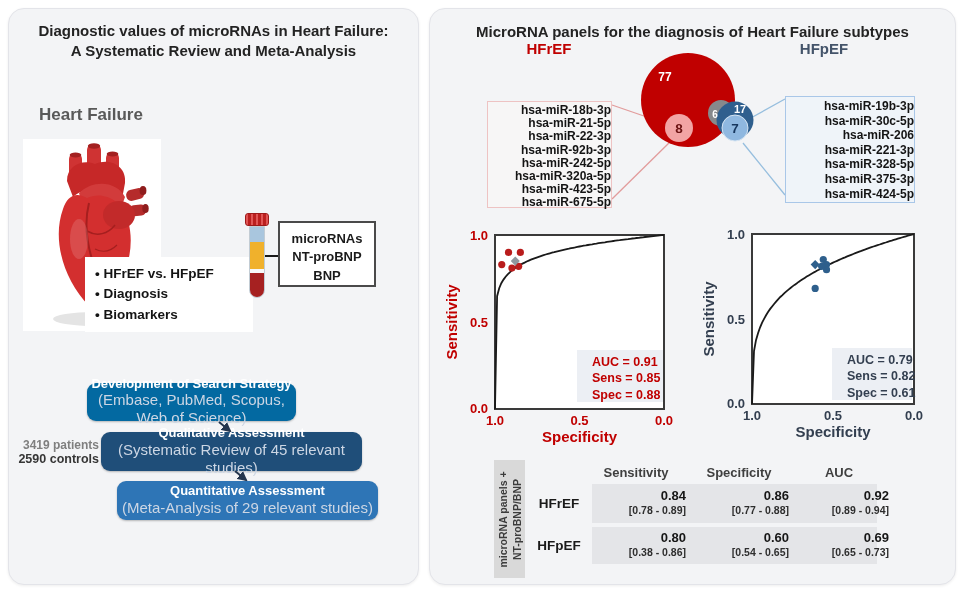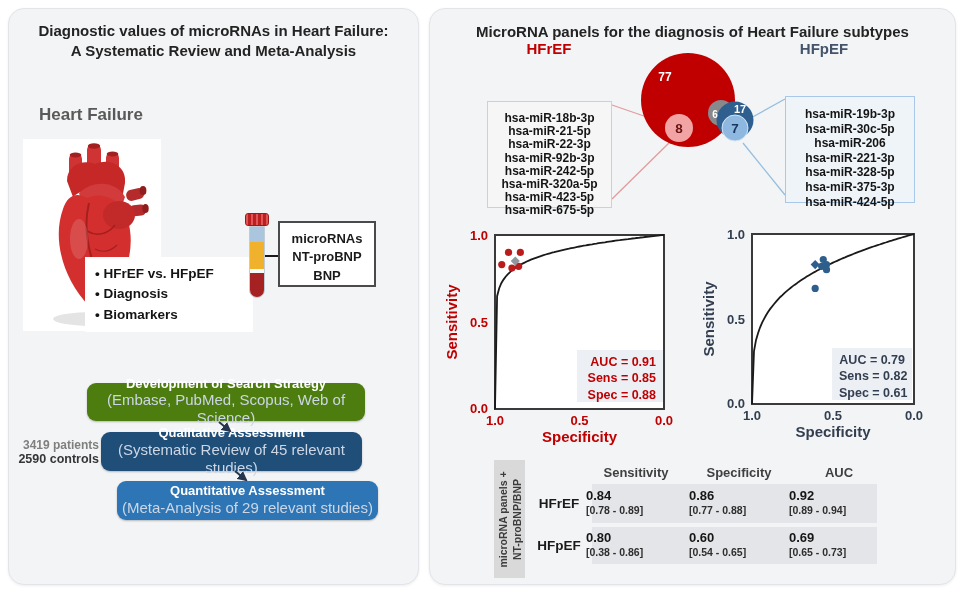--- a/index.html
+++ b/index.html
@@ -23,49 +23,49 @@
   .tube-seg2{height:27px;background:#f0b12c;}
   .tube-seg3{height:4px;background:#f7f8f9;}
   .tube-seg4{height:26px;background:#a62121;}
   .tube-line{left:256px;top:246px;width:15px;height:2px;background:#1a1a1a;}
   .marker-box{left:269px;top:212px;width:94px;height:62px;background:#ffffff;border:2px solid #4a4a4a;
     display:flex;flex-direction:column;justify-content:flex-end;}
   .marker-box div{font-size:13px;font-weight:700;color:#1a1a1a;line-height:1.42;text-align:center;}
   .flow-box{border-radius:9px;color:#ffffff;display:flex;flex-direction:column;justify-content:center;box-shadow:0 1px 2px rgba(0,0,0,.25);}
   .flow-title{font-size:13px;font-weight:700;text-align:center;line-height:1.15;}
   .flow-sub{font-size:15px;font-weight:400;color:#ccd6e4;text-align:center;line-height:1.2;}
-  .flow1{left:78px;top:374px;width:278px;height:38px;background:#4d7c0f;}
+  .flow1{left:78px;top:374px;width:209px;height:38px;background:#0369a1;}
   .flow2{left:92px;top:423px;width:261px;height:39px;background:#1f4e79;}
   .flow3{left:108px;top:472px;width:261px;height:39px;background:#2e75b6;}
   .cohort{left:2px;top:429px;width:88px;text-align:right;line-height:1.2;}
   .cohort-patients{font-size:12px;font-weight:700;color:#7f7f7f;}
   .cohort-controls{font-size:12.5px;font-weight:700;color:#363636;}
   
   .rp-title{left:0;top:14px;width:100%;font-size:15px;font-weight:700;color:#232323;}
   .hfref-label{left:64px;top:31px;width:110px;text-align:center;font-size:15px;font-weight:700;color:#c00000;}
   .hfpef-label{left:339px;top:31px;width:110px;text-align:center;font-size:15px;font-weight:700;color:#44546a;}
   .mir-box{font-size:12px;font-weight:700;color:#141414;text-align:center;box-sizing:border-box;}
   .mir-left{left:57px;top:92px;width:125px;height:107px;background:#f7f6f6;border:1.5px solid #eec3c3;}
   .mir-left div{line-height:13.2px;}
   .mir-right{left:355px;top:87px;width:130px;height:107px;background:#eff4f9;border:1.5px solid #a9c7e8;}
   .mir-right div{line-height:14.6px;}
-  .mir-box{padding-top:10px;}
+  .mir-box{padding-top:2px;text-align:right;}
   .stats-box{background:#eceff4;text-align:right;padding:4px 7px;box-sizing:border-box;}
-  .stats-box div{font-size:12.5px;font-weight:700;line-height:1.3;white-space:nowrap;}
+  .stats-box div{font-size:12.5px;font-weight:700;line-height:1.3;white-space:nowrap;margin-left:8px;}
   .stats1{left:147px;top:341px;width:86px;height:52px;color:#c00000;}
   .stats2{left:402px;top:339px;width:80px;height:52px;color:#333f50;}
   
   .side-box{left:64px;top:451px;width:31px;height:118px;background:#d9d9d9;}
   .side-rot{position:absolute;left:-43.5px;top:43.5px;width:118px;height:31px;transform:rotate(-90deg);
     display:flex;flex-direction:column;justify-content:center;text-align:center;}
   .side-rot div{font-size:10.5px;font-weight:700;color:#3c3c3c;line-height:1.25;white-space:nowrap;}
   .col-head{top:456px;width:100px;text-align:center;font-size:13px;font-weight:700;color:#3f3f3f;}
   .band{background:#e4e5e8;left:162px;width:285px;}
   .row-label{left:102px;width:54px;text-align:center;font-size:13.5px;font-weight:700;color:#1a1a1a;}
-  .cell{width:100px;text-align:left;line-height:1.2;}
+  .cell{width:100px;text-align:right;line-height:1.2;}
   .cell .v{font-size:13px;font-weight:700;color:#161616;}
   .cell .ci{font-size:10.5px;font-weight:600;color:#2e2e2e;}
   svg text{font-family:"Liberation Sans","DejaVu Sans",sans-serif;}
 </style>
 </head>
 <body>
 
 <div id="stage">
 
   <div class="panel" style="left:8px;top:8px;width:409px;height:575px;">

